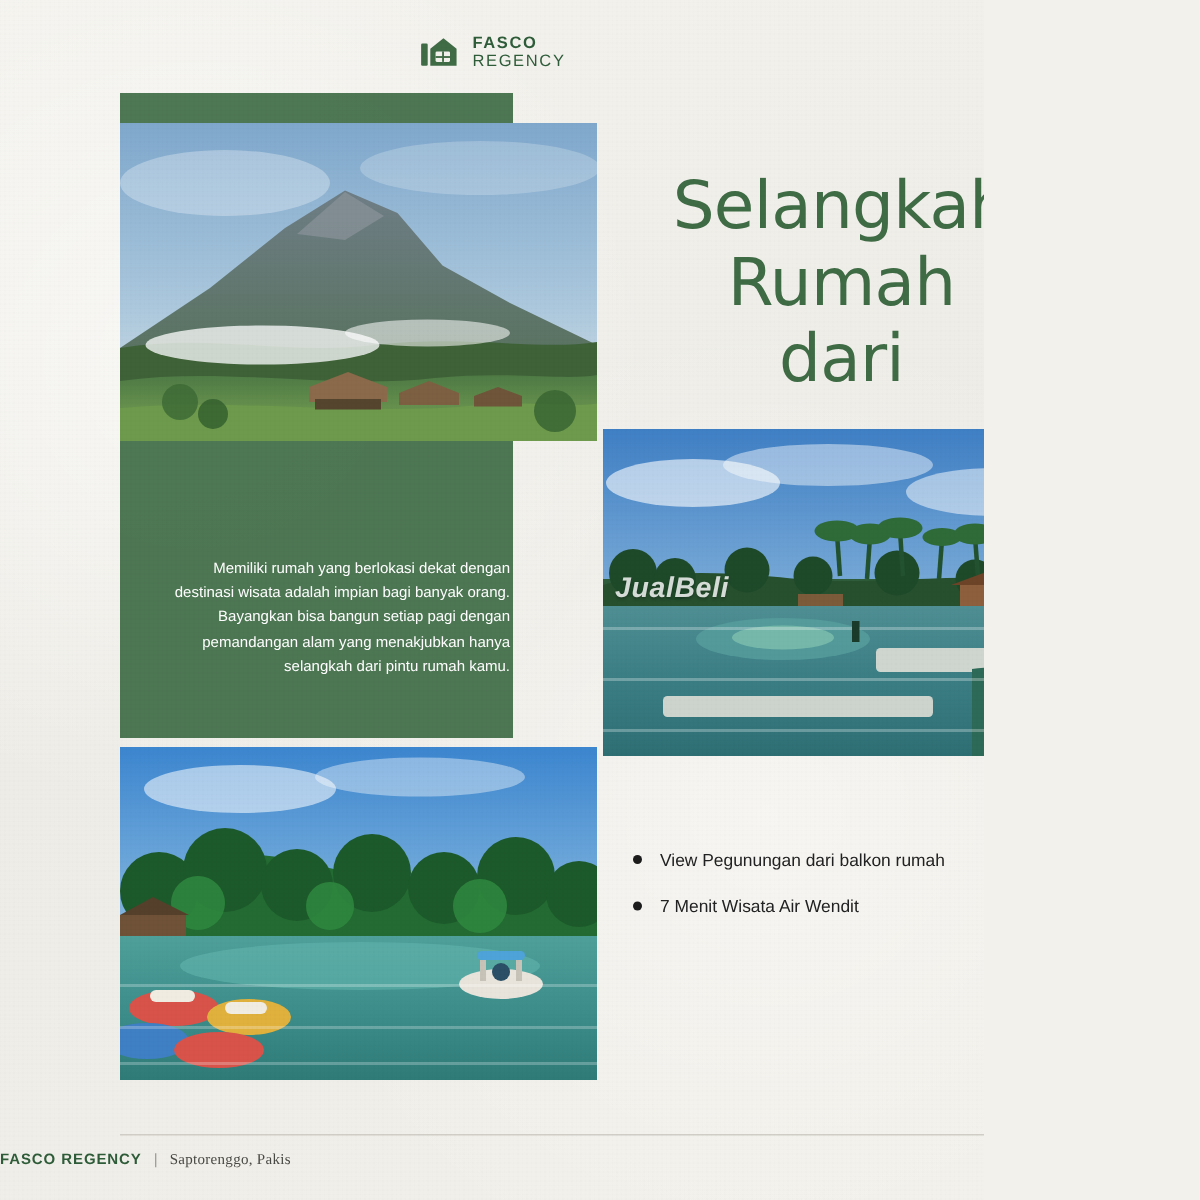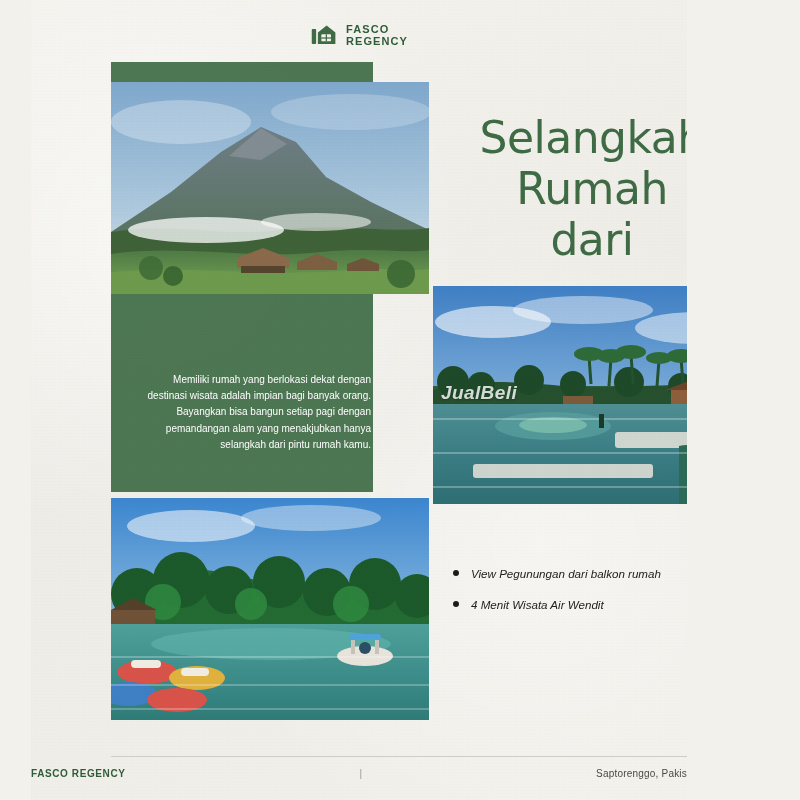--- a/index.html
+++ b/index.html
@@ -15,21 +15,20 @@
   }
   .poster {
     position: relative;
     width: 656px;
     height: 800px;
     background:
       radial-gradient(circle at 20% 30%, rgba(255,255,255,0.55) 0%, rgba(255,255,255,0) 40%),
       radial-gradient(circle at 78% 68%, rgba(255,255,255,0.45) 0%, rgba(255,255,255,0) 45%),
       linear-gradient(160deg, #f4f3ee 0%, #eeece6 50%, #f2f0ea 100%);
     overflow: hidden;
-    margin-left: 31px;
   }
   
   .paper-noise {
     position: absolute;
     inset: 0;
     pointer-events: none;
     opacity: 0.5;
     background-image:
       repeating-linear-gradient(0deg, rgba(0,0,0,0.012) 0px, rgba(0,0,0,0.012) 1px, rgba(255,255,255,0) 1px, rgba(255,255,255,0) 3px),
       repeating-linear-gradient(90deg, rgba(0,0,0,0.012) 0px, rgba(0,0,0,0.012) 1px, rgba(255,255,255,0) 1px, rgba(255,255,255,0) 3px);
@@ -57,21 +56,21 @@
     line-height: 1.05;
   }
   .brand-line1 {
     font-size: 11px;
     font-weight: bold;
     letter-spacing: 1.1px;
     color: #2f5d3a;
   }
   .brand-line2 {
     font-size: 11px;
-    font-weight: bold;
+    font-weight: normal;
     letter-spacing: 1.1px;
     color: #2f5d3a;
   }
 
   
   .green-panel {
     position: absolute;
     left: 80px;
     top: 62px;
     width: 262px;
@@ -135,21 +134,20 @@
 
   
   .feature-list {
     position: absolute;
     left: 420px;
     top: 566px;
     width: 300px;
     margin: 0;
     padding: 0;
     list-style: none;
-    font-style: italic;
   }
   .feature-list li {
     position: relative;
     padding-left: 20px;
     margin-bottom: 16px;
     font-size: 11.6px;
     color: #222222;
     line-height: 1.3;
   }
   .feature-list li .dot {
@@ -171,35 +169,36 @@
     height: 1px;
     background: #cfcdc6;
   }
   .footer {
     position: absolute;
     left: 0;
     top: 768px;
     width: 100%;
     display: flex;
     align-items: center;
-    justify-content: space-between;
+    justify-content: flex-start;
     gap: 8px;
     font-size: 10px;
   }
   .footer-brand {
     font-weight: bold;
     letter-spacing: 0.6px;
     color: #2f5d3a;
   }
   .footer-sep {
     color: #9a9a94;
   }
   .footer-location {
     color: #4a4a46;
     letter-spacing: 0.2px;
+    font-family: Liberation Serif, serif;
   }
 </style>
 </head>
 <body>
 
 <div class="poster">
 
   <div class="green-panel"></div>
 
   <div class="brand-header">
@@ -386,21 +385,21 @@
     </svg>
   </div>
 
   <ul class="feature-list">
     <li>
       <span class="dot"></span>
       <span>View Pegunungan dari balkon rumah</span>
     </li>
     <li>
       <span class="dot"></span>
-      <span>4 Menit Wisata Air Wendit</span>
+      <span>7 Menit Wisata Air Wendit</span>
     </li>
   </ul>
 
   <div class="footer-rule"></div>
   <div class="footer">
     <span class="footer-brand">FASCO REGENCY</span>
     <span class="footer-sep">|</span>
     <span class="footer-location">Saptorenggo, Pakis</span>
   </div>
 

